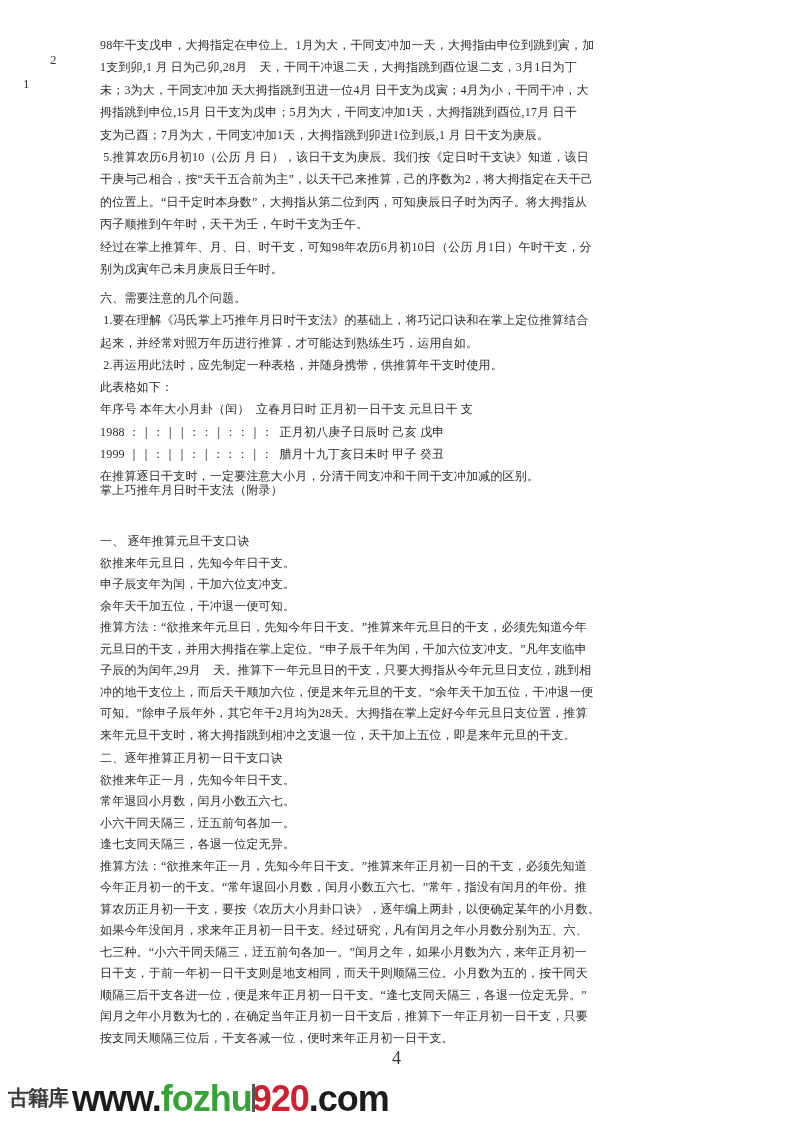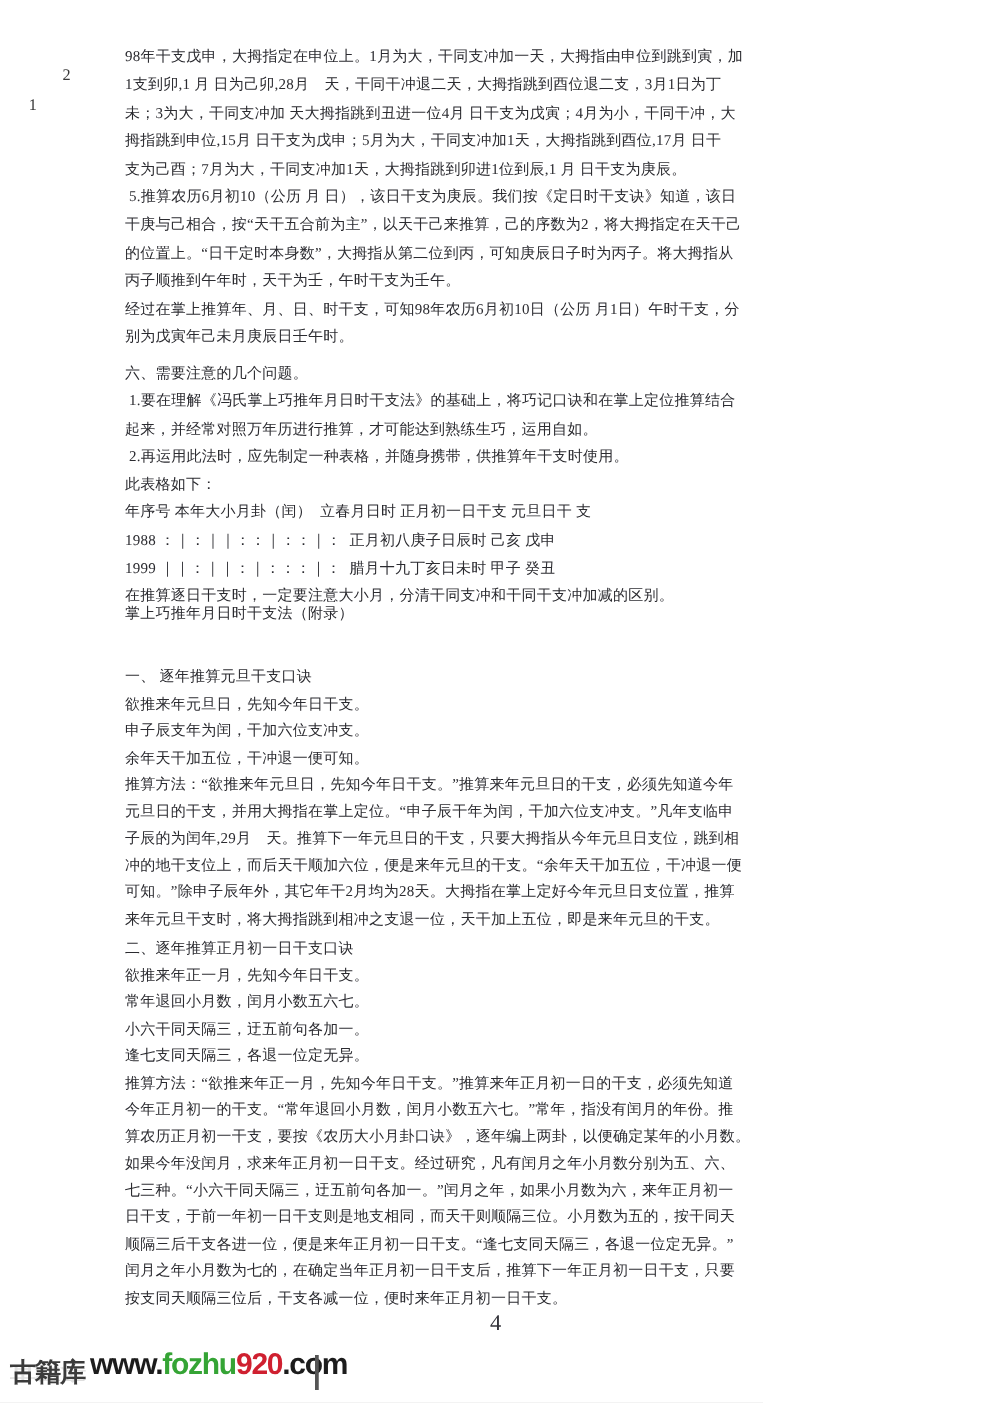--- a/index.html
+++ b/index.html
@@ -54,21 +54,21 @@
     font-weight:bold;
     color:#3b3b3b;
     opacity:0.16;
     letter-spacing:-1px;
     transform:scaleY(-0.6);
     transform-origin:top;
   }
   .site-url{
     position:absolute;
     left:72px;top:0px;
-    font-size:24px;
+    font-size:36px;
     font-weight:bold;
     letter-spacing:-1px;
     color:#1c1c1c;
   }
   .url-green{color:#35a435;}
   .url-red{color:#cf2030;}
   .footer-divider{
     position:absolute;
     left:252px;top:6px;
     width:3px;height:28px;

